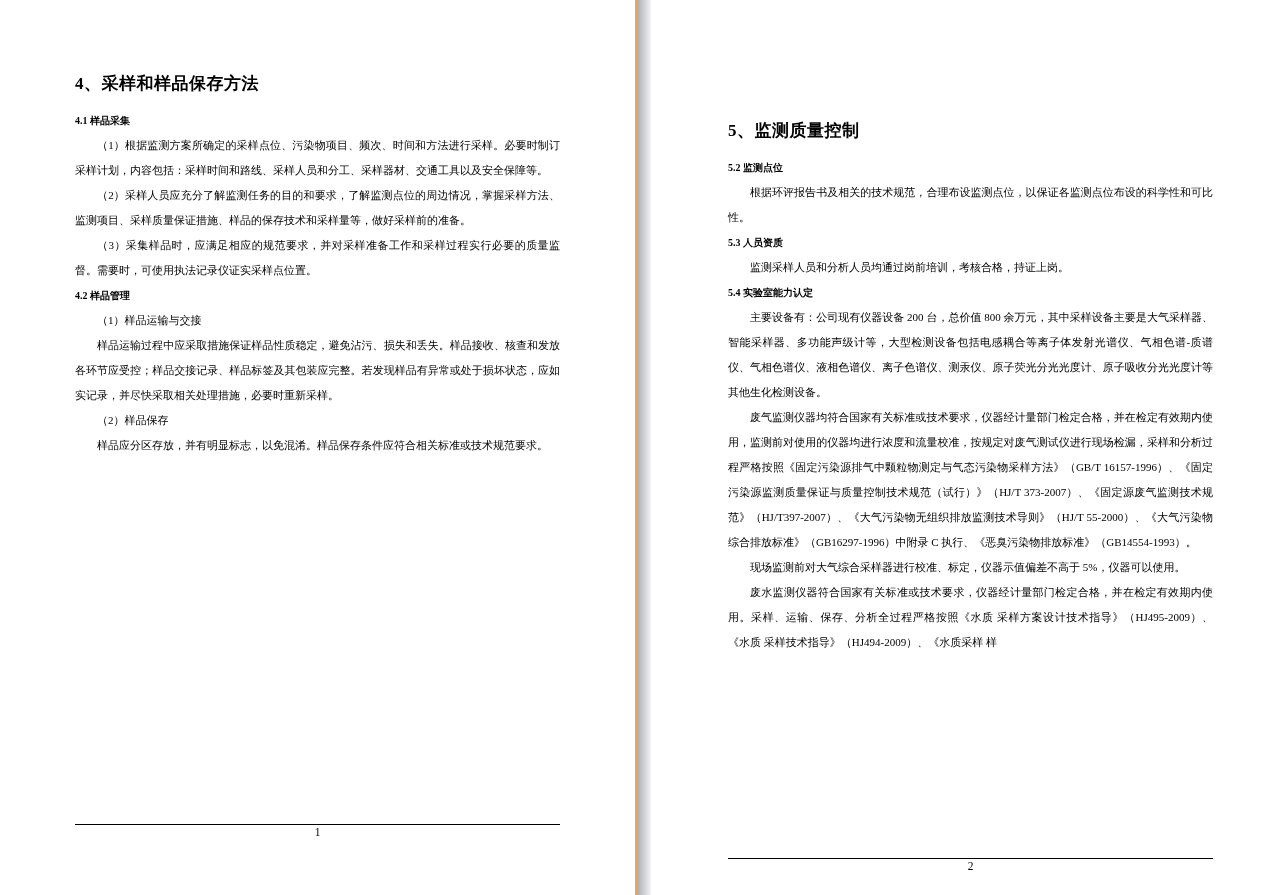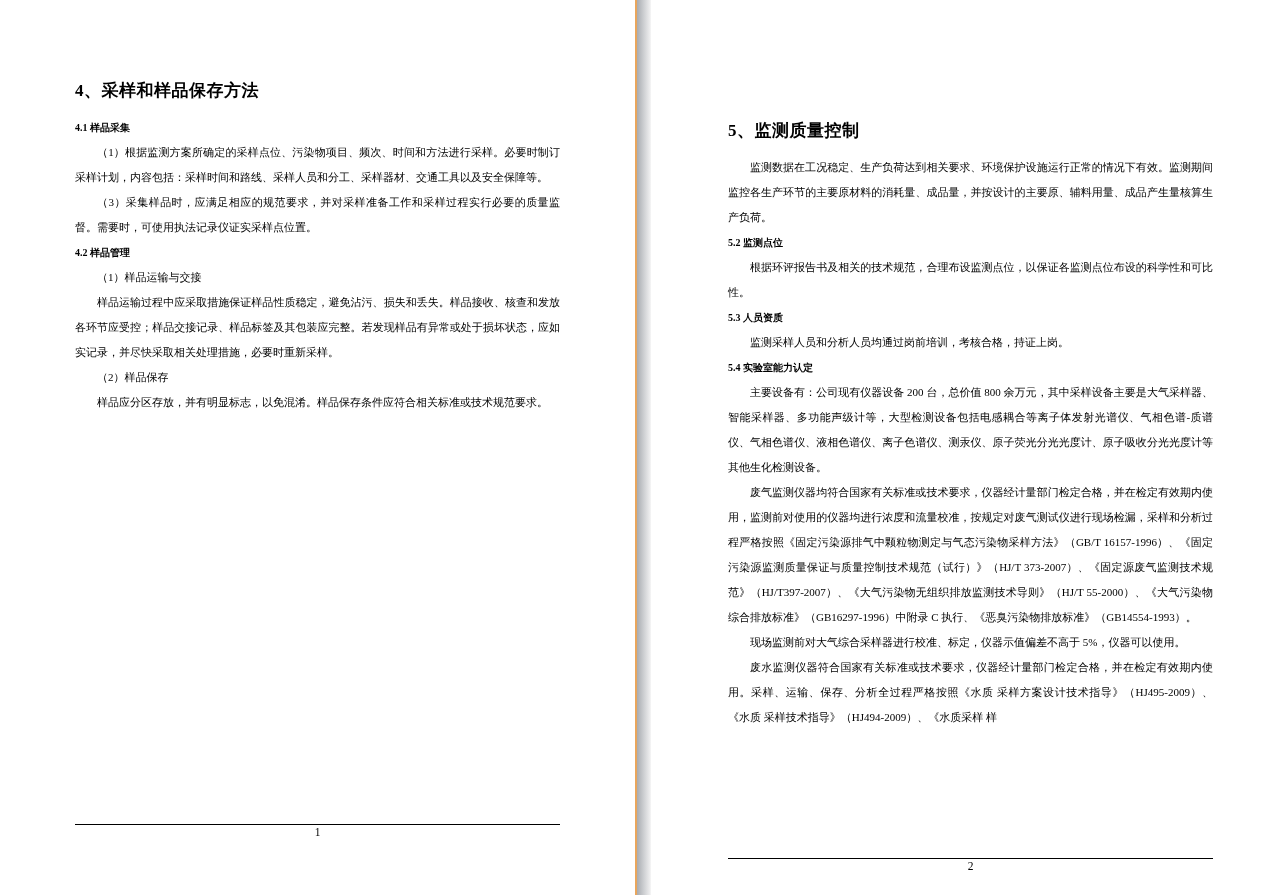--- a/index.html
+++ b/index.html
@@ -31,21 +31,21 @@
     height: 895px;
     background: linear-gradient(90deg,
       #e9a65c 0px, #e9a65c 2px,
       #a8abb0 2px, #c9cbce 8px,
       #eeeeef 15px, #f7f7f7 16px);
   }
   .content {
     position: absolute;
     width: 485px;
   }
-  .page-left  .content { left: 75px; top: 80px; }
+  .page-left  .content { left: 75px; top: 73px; }
   .page-right .content { left: 77px; top: 84px; }
   .h1 {
     font-size: 17px;
     line-height: 21px;
     font-weight: bold;
     margin: 0 0 14px 0;
     letter-spacing: 0.5px;
   }
   .h2 {
     font-size: 10px;
@@ -79,39 +79,39 @@
   }
 </style>
 </head>
 <body>
 
 <div class="page page-left">
   <div class="content">
     <div class="h1">4、采样和样品保存方法</div>
     <div class="h2">4.1 样品采集</div>
     <div class="p">（1）根据监测方案所确定的采样点位、污染物项目、频次、时间和方法进行采样。必要时制订采样计划，内容包括：采样时间和路线、采样人员和分工、采样器材、交通工具以及安全保障等。</div>
+    <div class="p">（2）采样人员应充分了解监测任务的目的和要求，了解监测点位的周边情况，掌握采样方法、监测项目、采样质量保证措施、样品的保存技术和采样量等，做好采样前的准备。</div>
     <div class="p">（3）采集样品时，应满足相应的规范要求，并对采样准备工作和采样过程实行必要的质量监督。需要时，可使用执法记录仪证实采样点位置。</div>
     <div class="h2">4.2 样品管理</div>
     <div class="p">（1）样品运输与交接</div>
     <div class="p">样品运输过程中应采取措施保证样品性质稳定，避免沾污、损失和丢失。样品接收、核查和发放各环节应受控；样品交接记录、样品标签及其包装应完整。若发现样品有异常或处于损坏状态，应如实记录，并尽快采取相关处理措施，必要时重新采样。</div>
     <div class="p">（2）样品保存</div>
     <div class="p">样品应分区存放，并有明显标志，以免混淆。样品保存条件应符合相关标准或技术规范要求。</div>
   </div>
   <div class="footer">
     <hr class="footer-rule">
     <div class="page-number">1</div>
   </div>
 </div>
 
 <div class="page-gap"></div>
 
 <div class="page page-right">
   <div class="content">
     <div class="h1">5、监测质量控制</div>
-    <div class="p">监测数据在工况稳定、生产负荷达到相关要求、环境保护设施运行正常的情况下有效。监测期间监控各生产环节的主要原材料的消耗量、成品量，并按设计的主要原、辅料用量、成品产生量核算生产负荷。</div>
     <div class="h2">5.2 监测点位</div>
     <div class="p">根据环评报告书及相关的技术规范，合理布设监测点位，以保证各监测点位布设的科学性和可比性。</div>
     <div class="h2">5.3 人员资质</div>
     <div class="p">监测采样人员和分析人员均通过岗前培训，考核合格，持证上岗。</div>
     <div class="h2">5.4 实验室能力认定</div>
     <div class="p">主要设备有：公司现有仪器设备 200 台，总价值 800 余万元，其中采样设备主要是大气采样器、智能采样器、多功能声级计等，大型检测设备包括电感耦合等离子体发射光谱仪、气相色谱-质谱仪、气相色谱仪、液相色谱仪、离子色谱仪、测汞仪、原子荧光分光光度计、原子吸收分光光度计等其他生化检测设备。</div>
     <div class="p">废气监测仪器均符合国家有关标准或技术要求，仪器经计量部门检定合格，并在检定有效期内使用，监测前对使用的仪器均进行浓度和流量校准，按规定对废气测试仪进行现场检漏，采样和分析过程严格按照《固定污染源排气中颗粒物测定与气态污染物采样方法》（GB/T 16157-1996）、《固定污染源监测质量保证与质量控制技术规范（试行）》（HJ/T 373-2007）、《固定源废气监测技术规范》（HJ/T397-2007）、《大气污染物无组织排放监测技术导则》（HJ/T 55-2000）、《大气污染物综合排放标准》（GB16297-1996）中附录 C 执行、《恶臭污染物排放标准》（GB14554-1993）。</div>
     <div class="p">现场监测前对大气综合采样器进行校准、标定，仪器示值偏差不高于 5%，仪器可以使用。</div>
     <div class="p">废水监测仪器符合国家有关标准或技术要求，仪器经计量部门检定合格，并在检定有效期内使用。采样、运输、保存、分析全过程严格按照《水质 采样方案设计技术指导》（HJ495-2009）、《水质 采样技术指导》（HJ494-2009）、《水质采样 样</div>
   </div>

